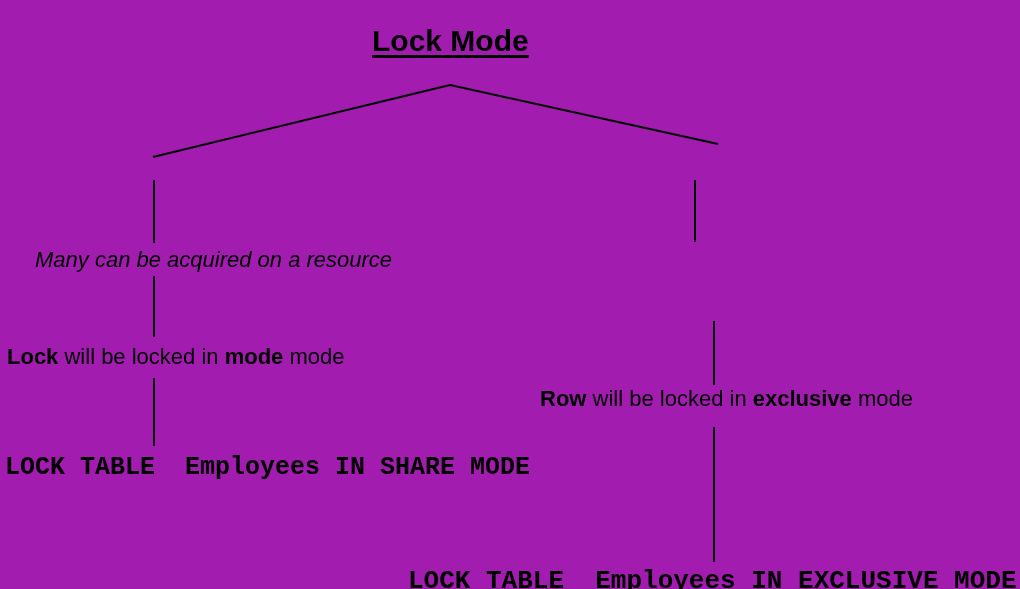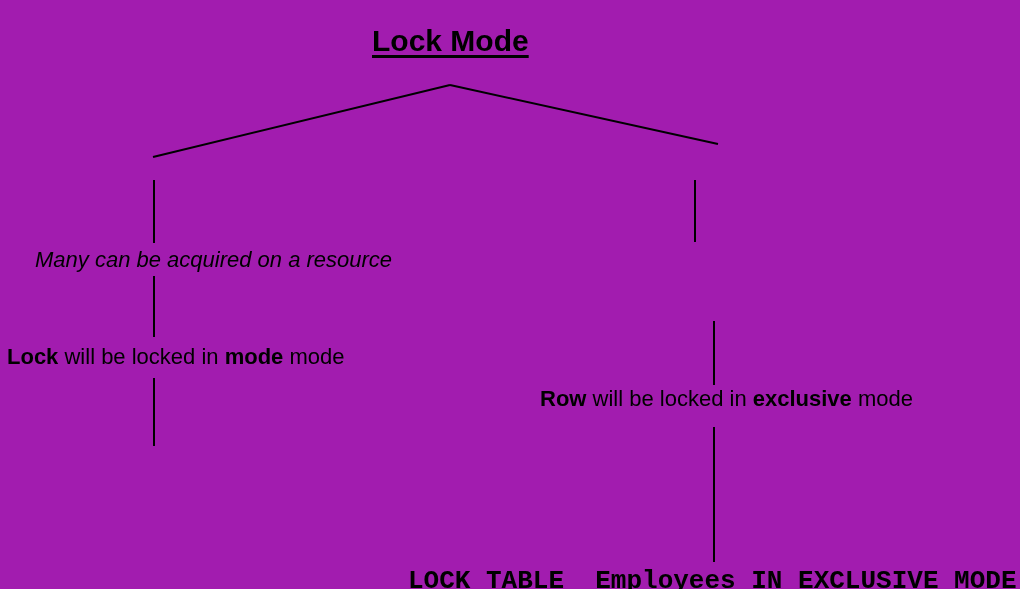--- a/index.html
+++ b/index.html
@@ -85,20 +85,21 @@
     <line x1="714" y1="427" x2="714" y2="562" stroke="#000" stroke-width="2"></line>
   </svg>
 
   <div class="txt title" style="left:372px; top:25px;">Lock Mode</div>
 
 
   <div class="txt desc" style="left:35px; top:245px;font-style:italic;">Many can be acquired on a resource</div>
 
   <div class="txt rule" style="left:7px; top:343px;"><b>Lock</b><span> will be locked in </span><b>mode</b><span> mode</span></div>
 
+  <div class="txt sql sql-share" style="left:5px; top:453px;">LOCK TABLE  Employees IN SHARE MODE</div>
 
 
 
   <div class="txt rule" style="left:540px; top:385px;"><b>Row</b><span> will be locked in </span><b>exclusive</b><span> mode</span></div>
 
   <div class="txt sql sql-exclusive" style="left:408px; top:566px;">LOCK TABLE  Employees IN EXCLUSIVE MODE</div>
 
 </div>
 
 </body></html>

